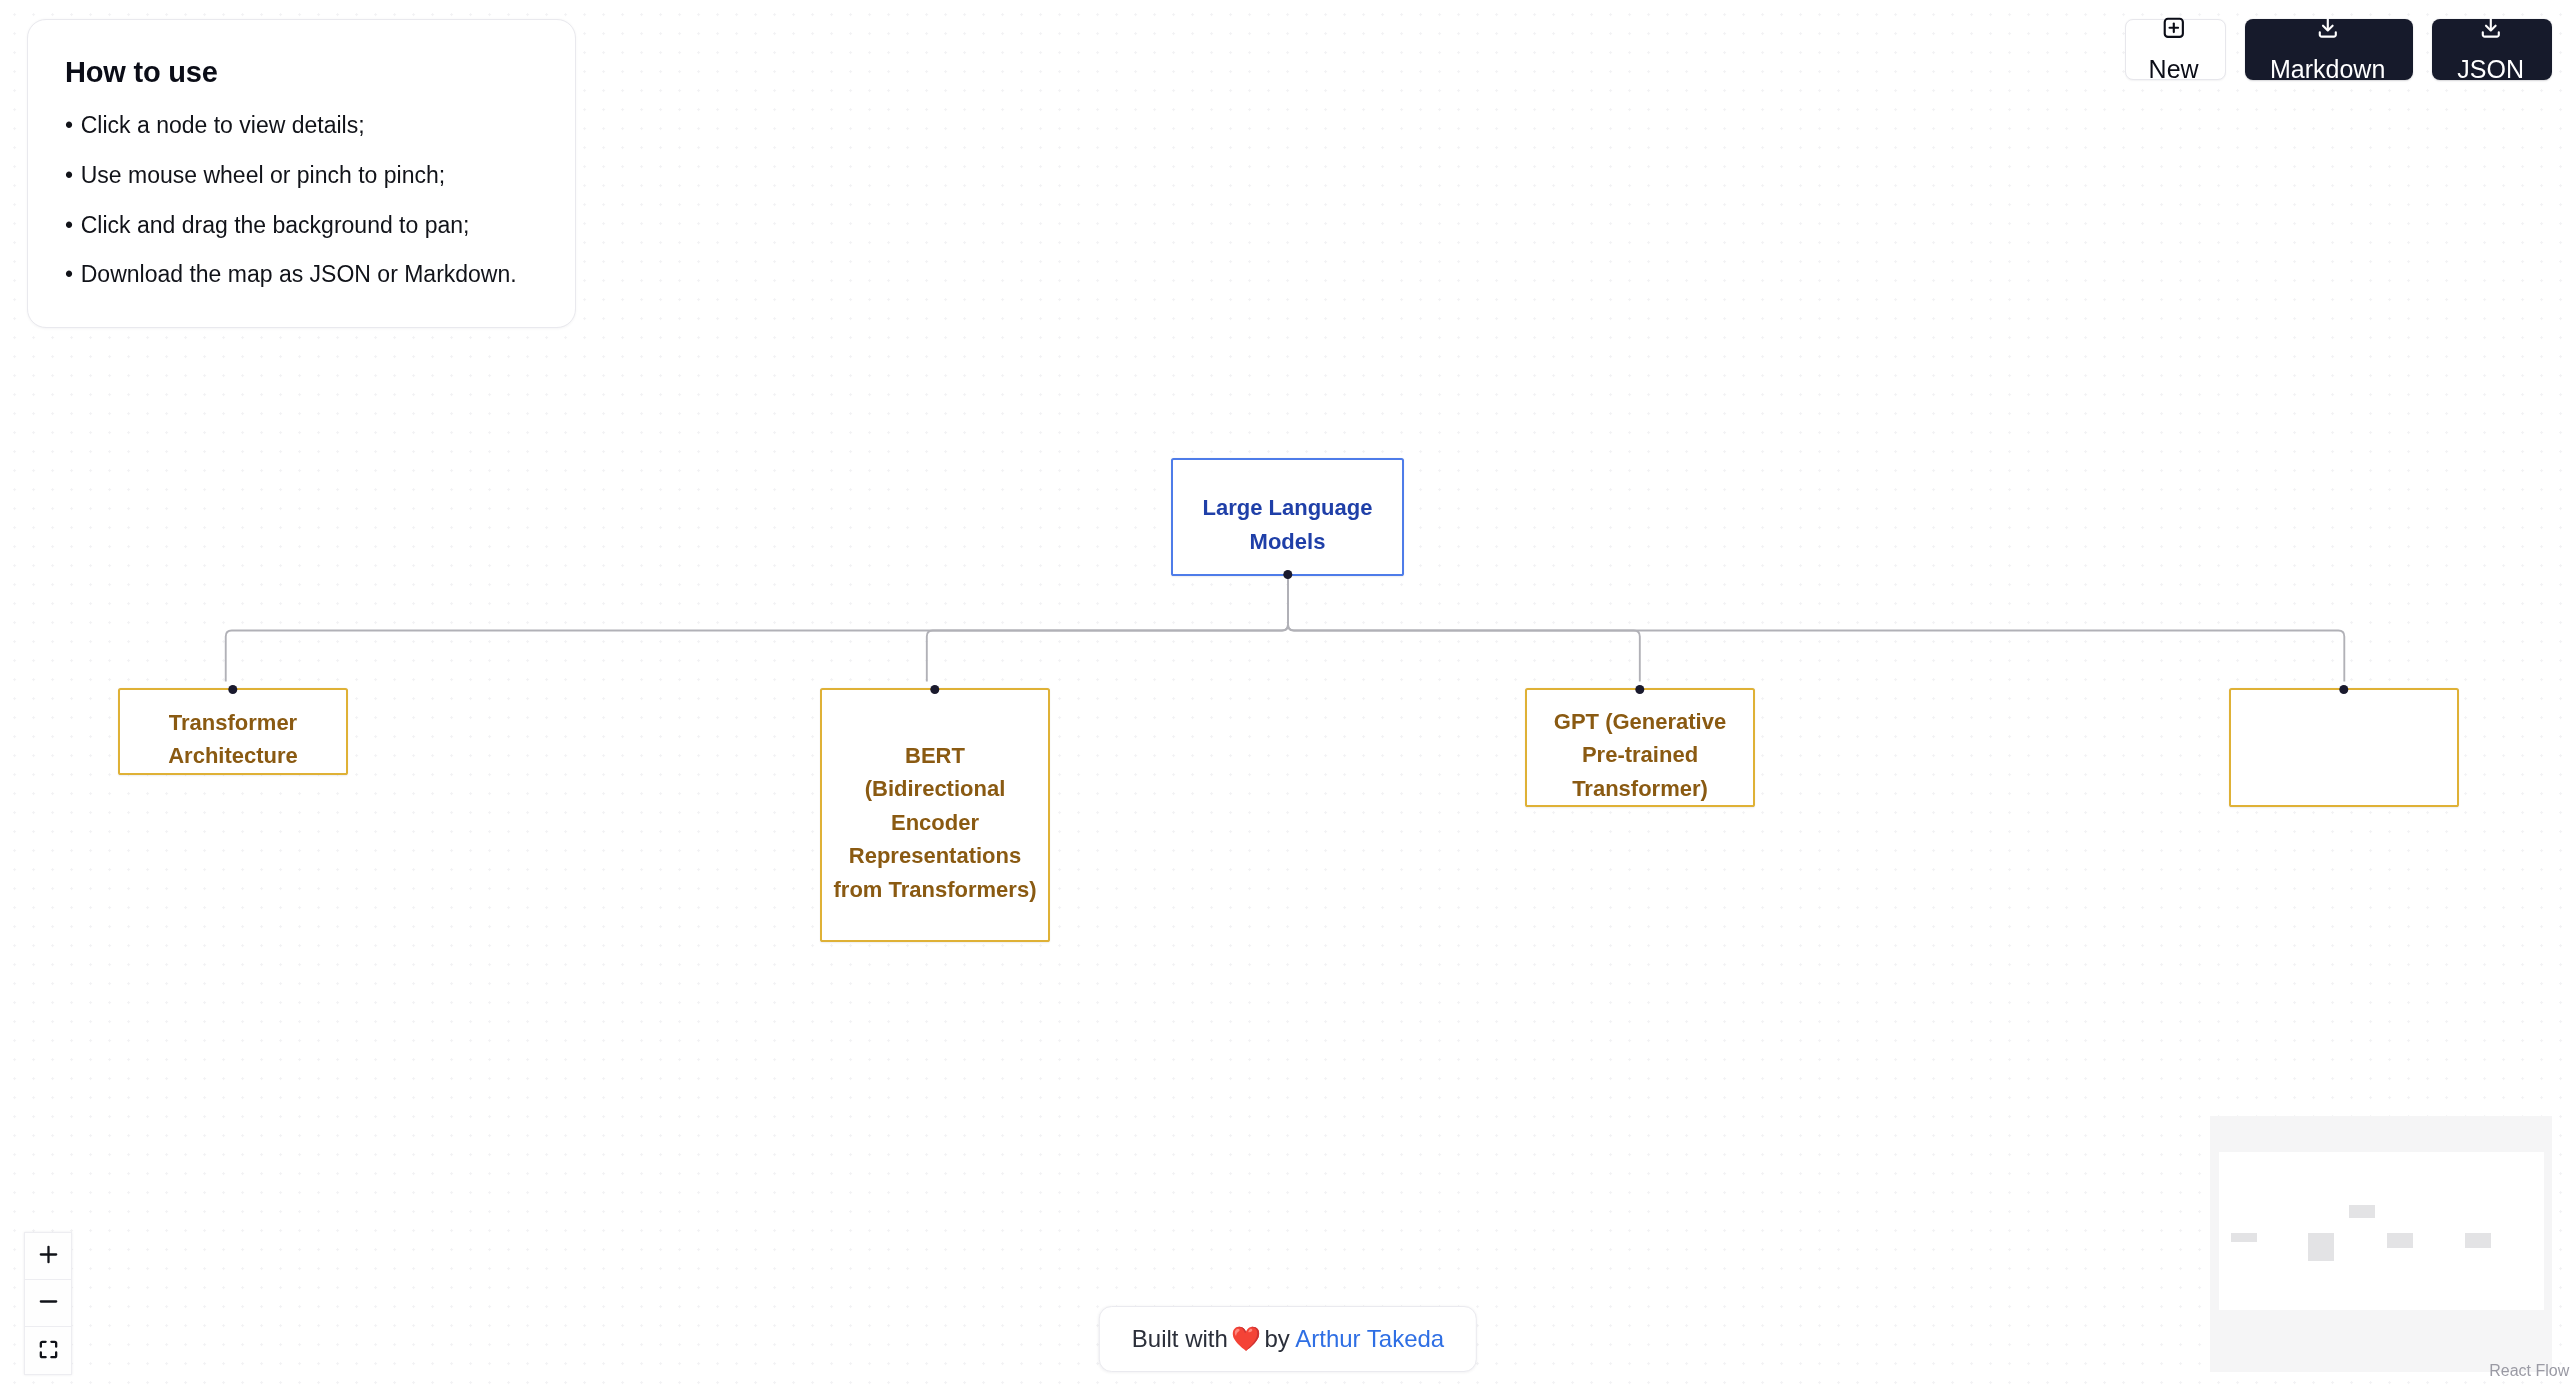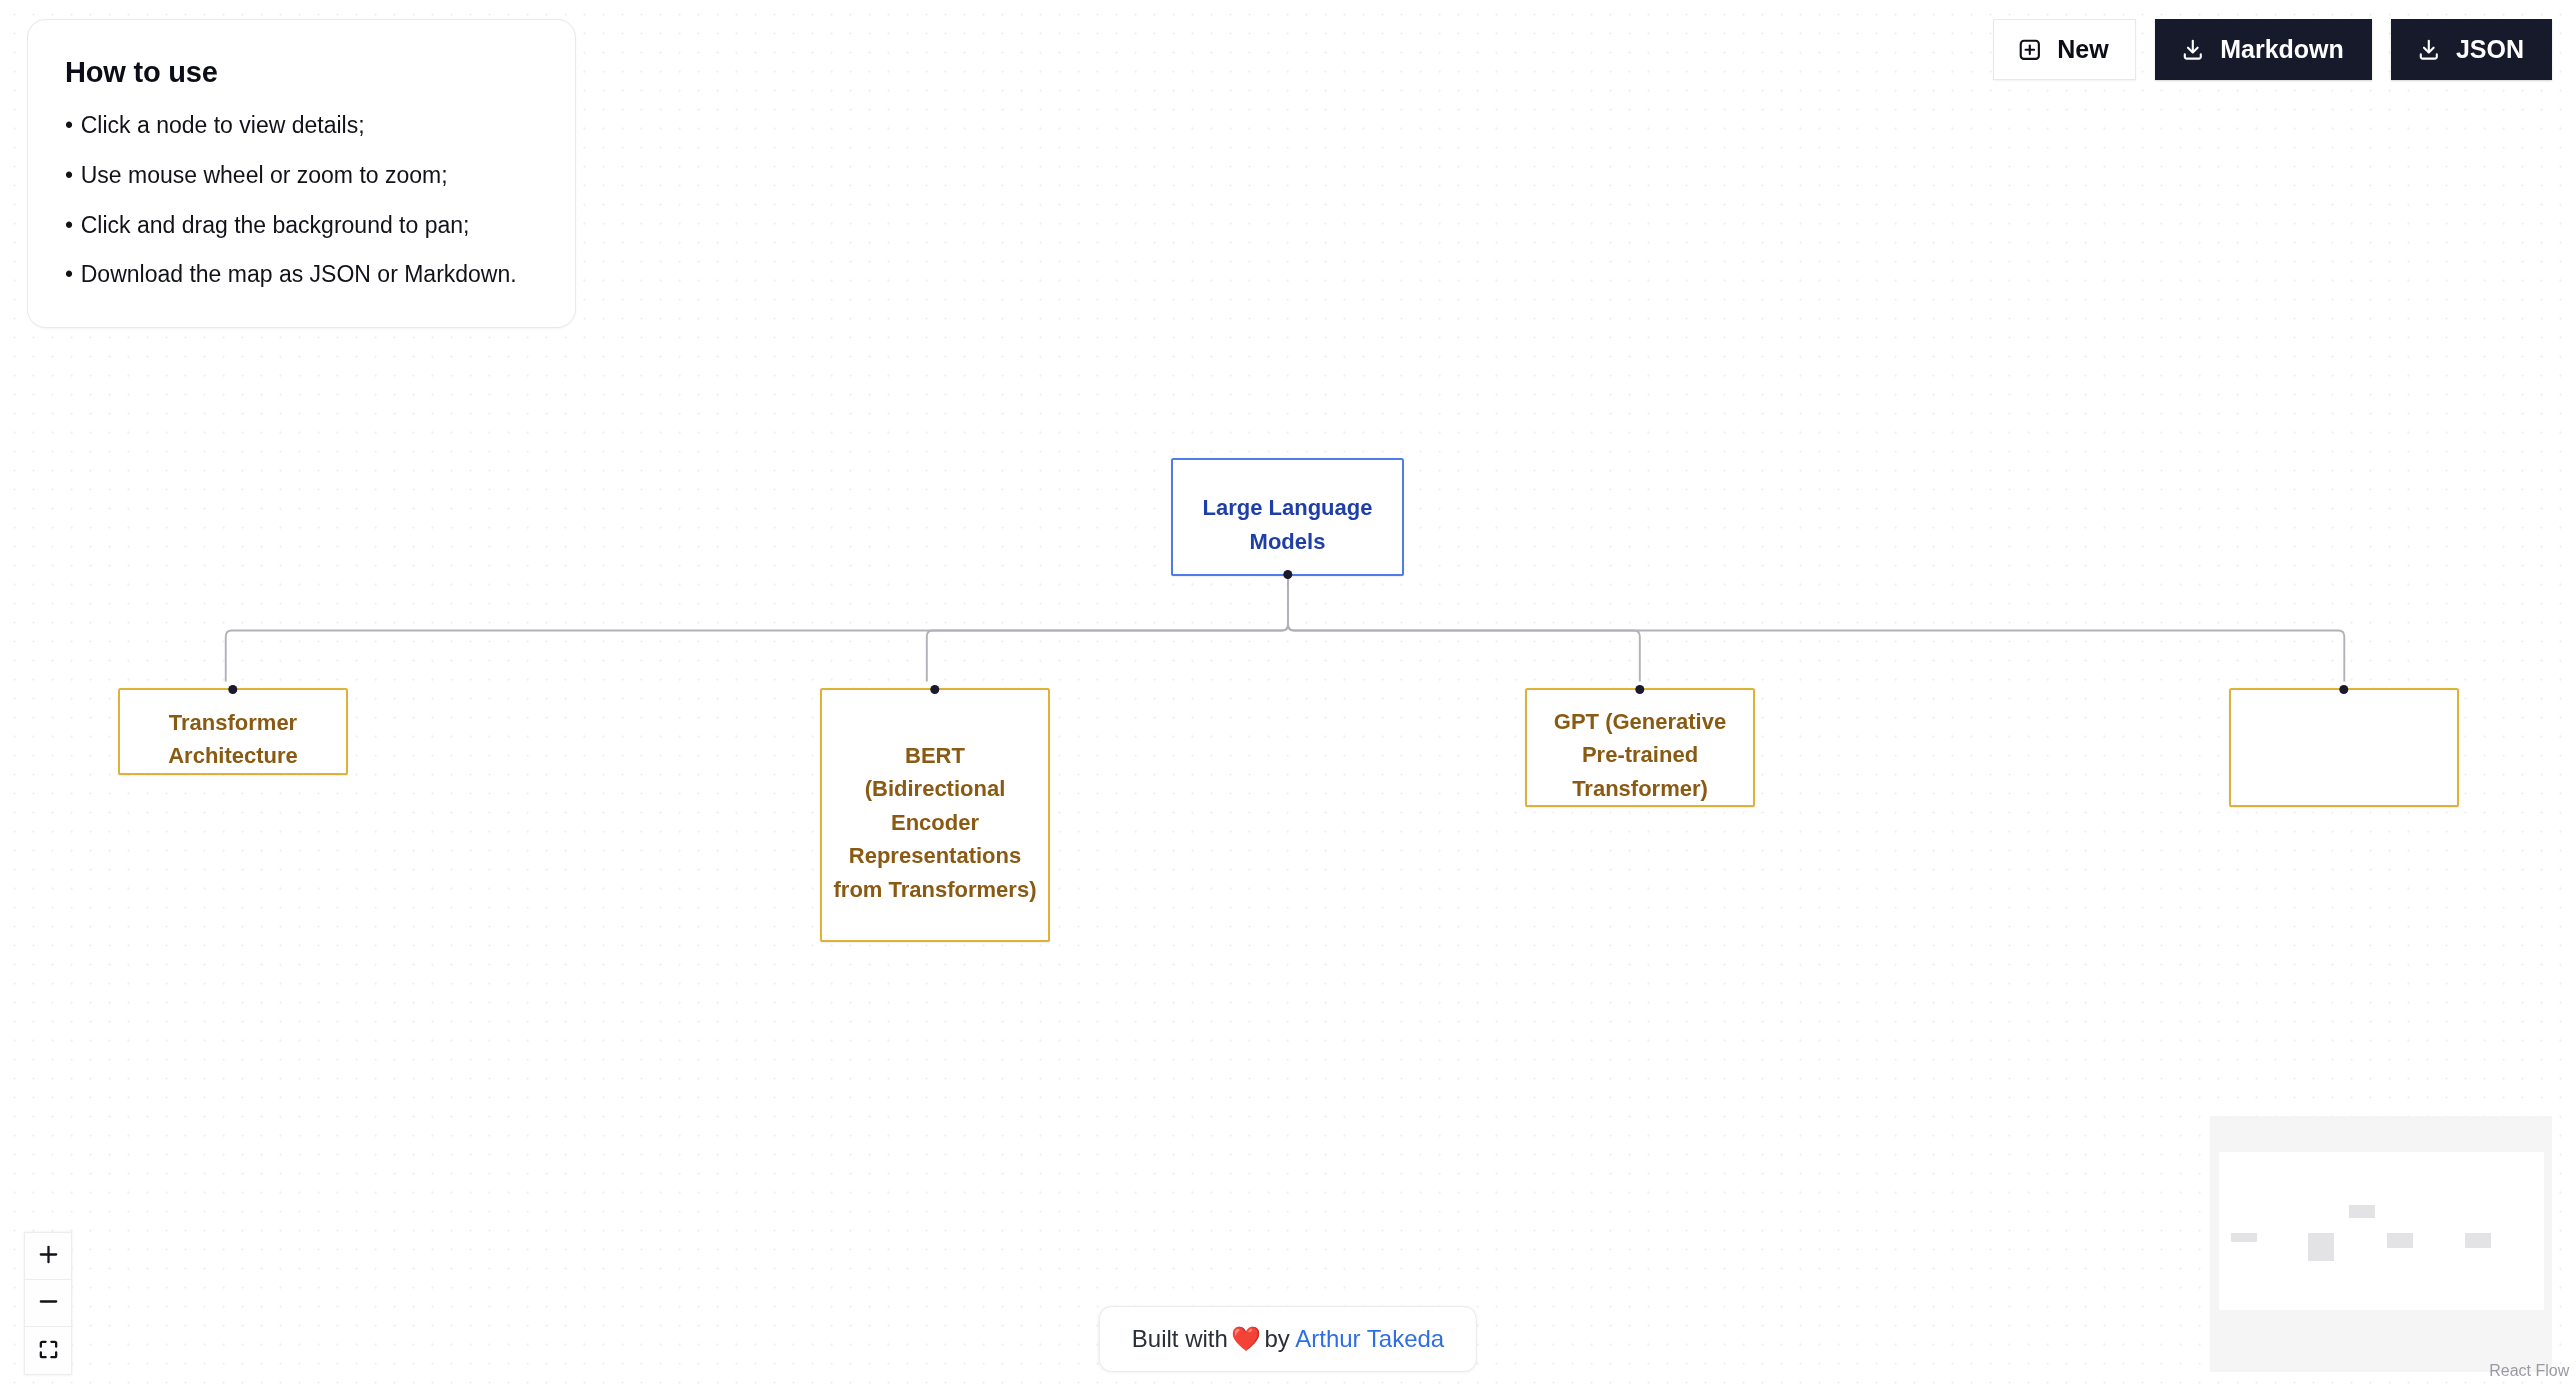--- a/index.html
+++ b/index.html
@@ -62,26 +62,27 @@
     align-items: center;
     gap: 19px;
     z-index: 20;
   }
   .btn {
     display: flex;
     align-items: center;
     justify-content: center;
     gap: 14.5px;
     height: 61px;
-    border-radius: 0;
+    border-radius: 8px;
     font-size: 25px;
-    font-weight: 700;
+    font-weight: 400;
     cursor: pointer;
     user-select: none;
     white-space: nowrap;
+    flex-direction: column;
   }
   .btn-light {
     background: #ffffff;
     color: #0b0d17;
     border: 1.4px solid #e7e7ec;
     padding: 0 26.4px 0 23px;
     box-shadow: 0 0.9px 1.7px rgba(16,18,35,0.05);
   }
   .btn-dark {
     background: #161a2b;
@@ -225,21 +226,21 @@
 </style>
 </head>
 <body>
 
 <div id="app">
 
   <div class="help-card">
     <div class="help-title">How to use</div>
     <ul class="help-list">
       <li><span class="bullet">•</span><span>Click a node to view details;</span></li>
-      <li><span class="bullet">•</span><span>Use mouse wheel or zoom to zoom;</span></li>
+      <li><span class="bullet">•</span><span>Use mouse wheel or pinch to pinch;</span></li>
       <li><span class="bullet">•</span><span>Click and drag the background to pan;</span></li>
       <li><span class="bullet">•</span><span>Download the map as JSON or Markdown.</span></li>
     </ul>
   </div>
 
   <div class="toolbar">
     <div class="btn btn-light">
       <span>
         <svg width="25.6" height="25.6" viewBox="0 0 24 24" fill="none" stroke="#0b0d17" stroke-width="2" stroke-linecap="round" stroke-linejoin="round">
           <rect x="3.5" y="3.5" width="17" height="17" rx="3"></rect>

